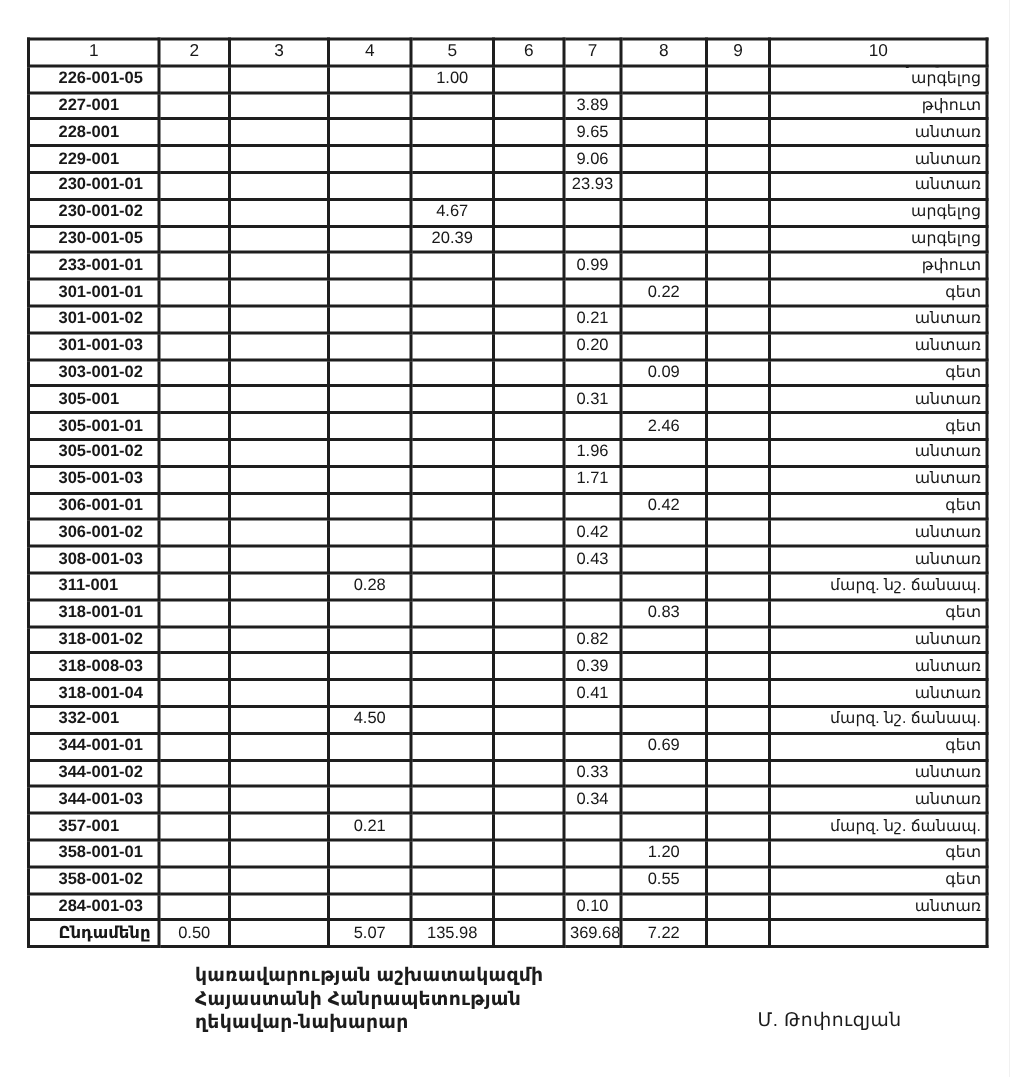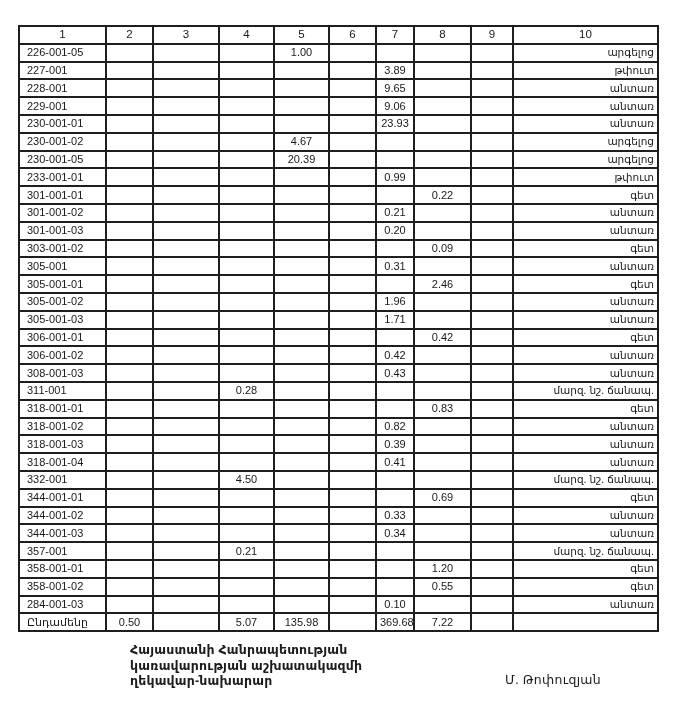--- a/index.html
+++ b/index.html
@@ -45,21 +45,22 @@
     white-space: nowrap;
     font-weight: normal;
     background: #fff;
   }
   table.doc-table th {
     text-align: center;
     font-size: 11.5px;
   }
   table.doc-table td.code {
     text-align: left;
-    padding-left: 7px;
+    padding-left: 19px;
+    font-weight: bold;
   }
   table.doc-table td.num {
     text-align: center;
   }
   table.doc-table td.landtype {
     text-align: right;
     padding-left: 4px;
     font-size: 10.5px;
   }
   table.doc-table tr.total-row td.code {
@@ -376,21 +377,21 @@
           <td class="num"></td>
           <td class="num"></td>
           <td class="num"></td>
           <td class="num"></td>
           <td class="num">0.82</td>
           <td class="num"></td>
           <td class="num"></td>
           <td class="landtype">անտառ</td>
         </tr>
         <tr>
-          <td class="code">318-001-03</td>
+          <td class="code">318-008-03</td>
           <td class="num"></td>
           <td class="num"></td>
           <td class="num"></td>
           <td class="num"></td>
           <td class="num"></td>
           <td class="num">0.39</td>
           <td class="num"></td>
           <td class="num"></td>
           <td class="landtype">անտառ</td>
         </tr>
@@ -511,20 +512,20 @@
           <td class="num"></td>
           <td class="num">369.68</td>
           <td class="num">7.22</td>
           <td class="num"></td>
           <td class="landtype"></td>
         </tr>
       </tbody>
   </table>
 
   <div class="credentials">
+    <div>կառավարության աշխատակազմի</div>
     <div>Հայաստանի Հանրապետության</div>
-    <div>կառավարության աշխատակազմի</div>
     <div>ղեկավար-նախարար</div>
   </div>
 
   <div class="signature">Մ. Թոփուզյան</div>
 
 </div>
 
 </body></html>

